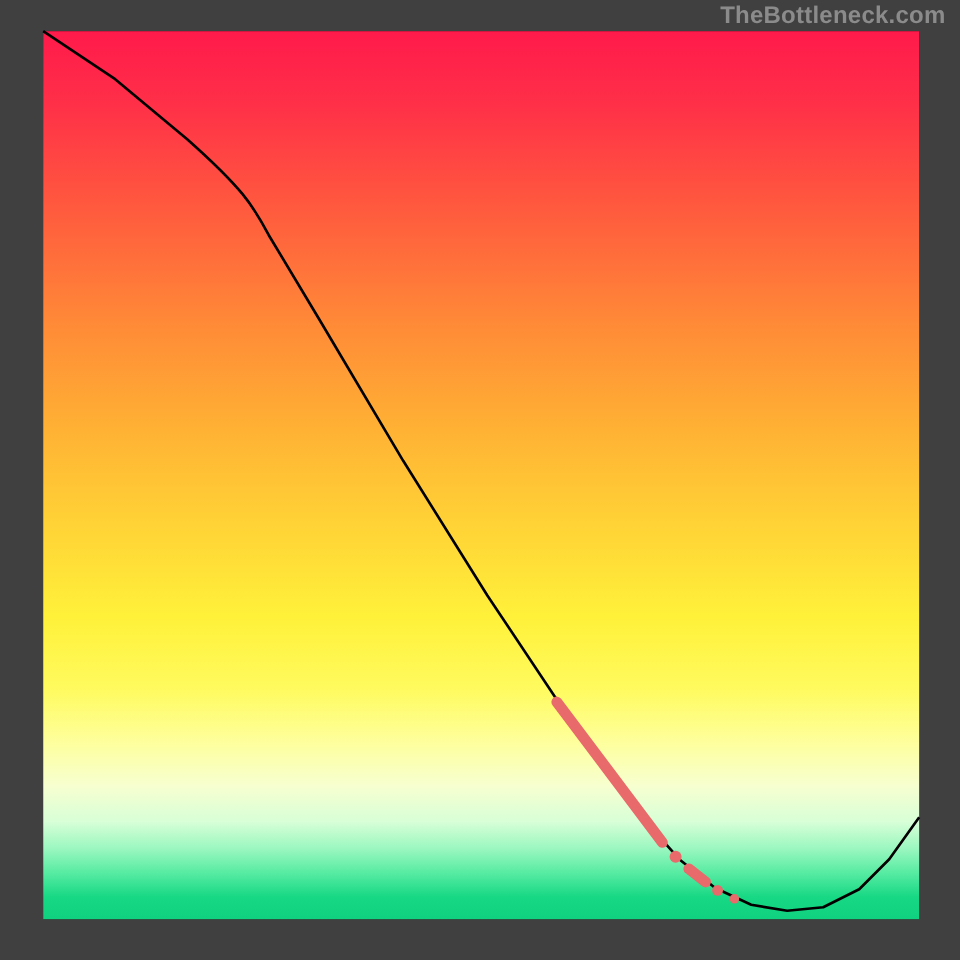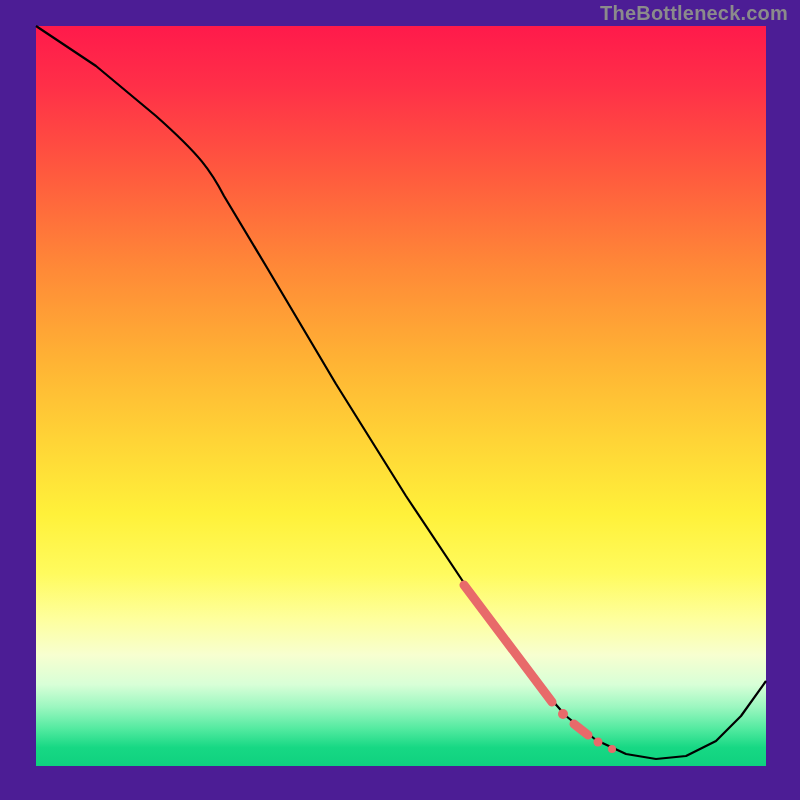--- a/index.html
+++ b/index.html
@@ -1,21 +1,21 @@
 <!DOCTYPE html>
 <html><head>
 <meta charset="utf-8">
 <style>
   * { margin: 0; padding: 0; box-sizing: border-box; }
   html, body { width: 800px; height: 800px; background: #000; overflow: hidden; }
   .stage {
     position: relative;
     width: 800px;
     height: 800px;
-    background: #4c1d95;
+    background: #404040;
   }
   .attribution {
     position: absolute;
     top: 2px;
     right: 12px;
     font-family: Arial, Helvetica, sans-serif;
     font-size: 20px;
     font-weight: 600;
     color: #8b8b8b;
     letter-spacing: 0.2px;

